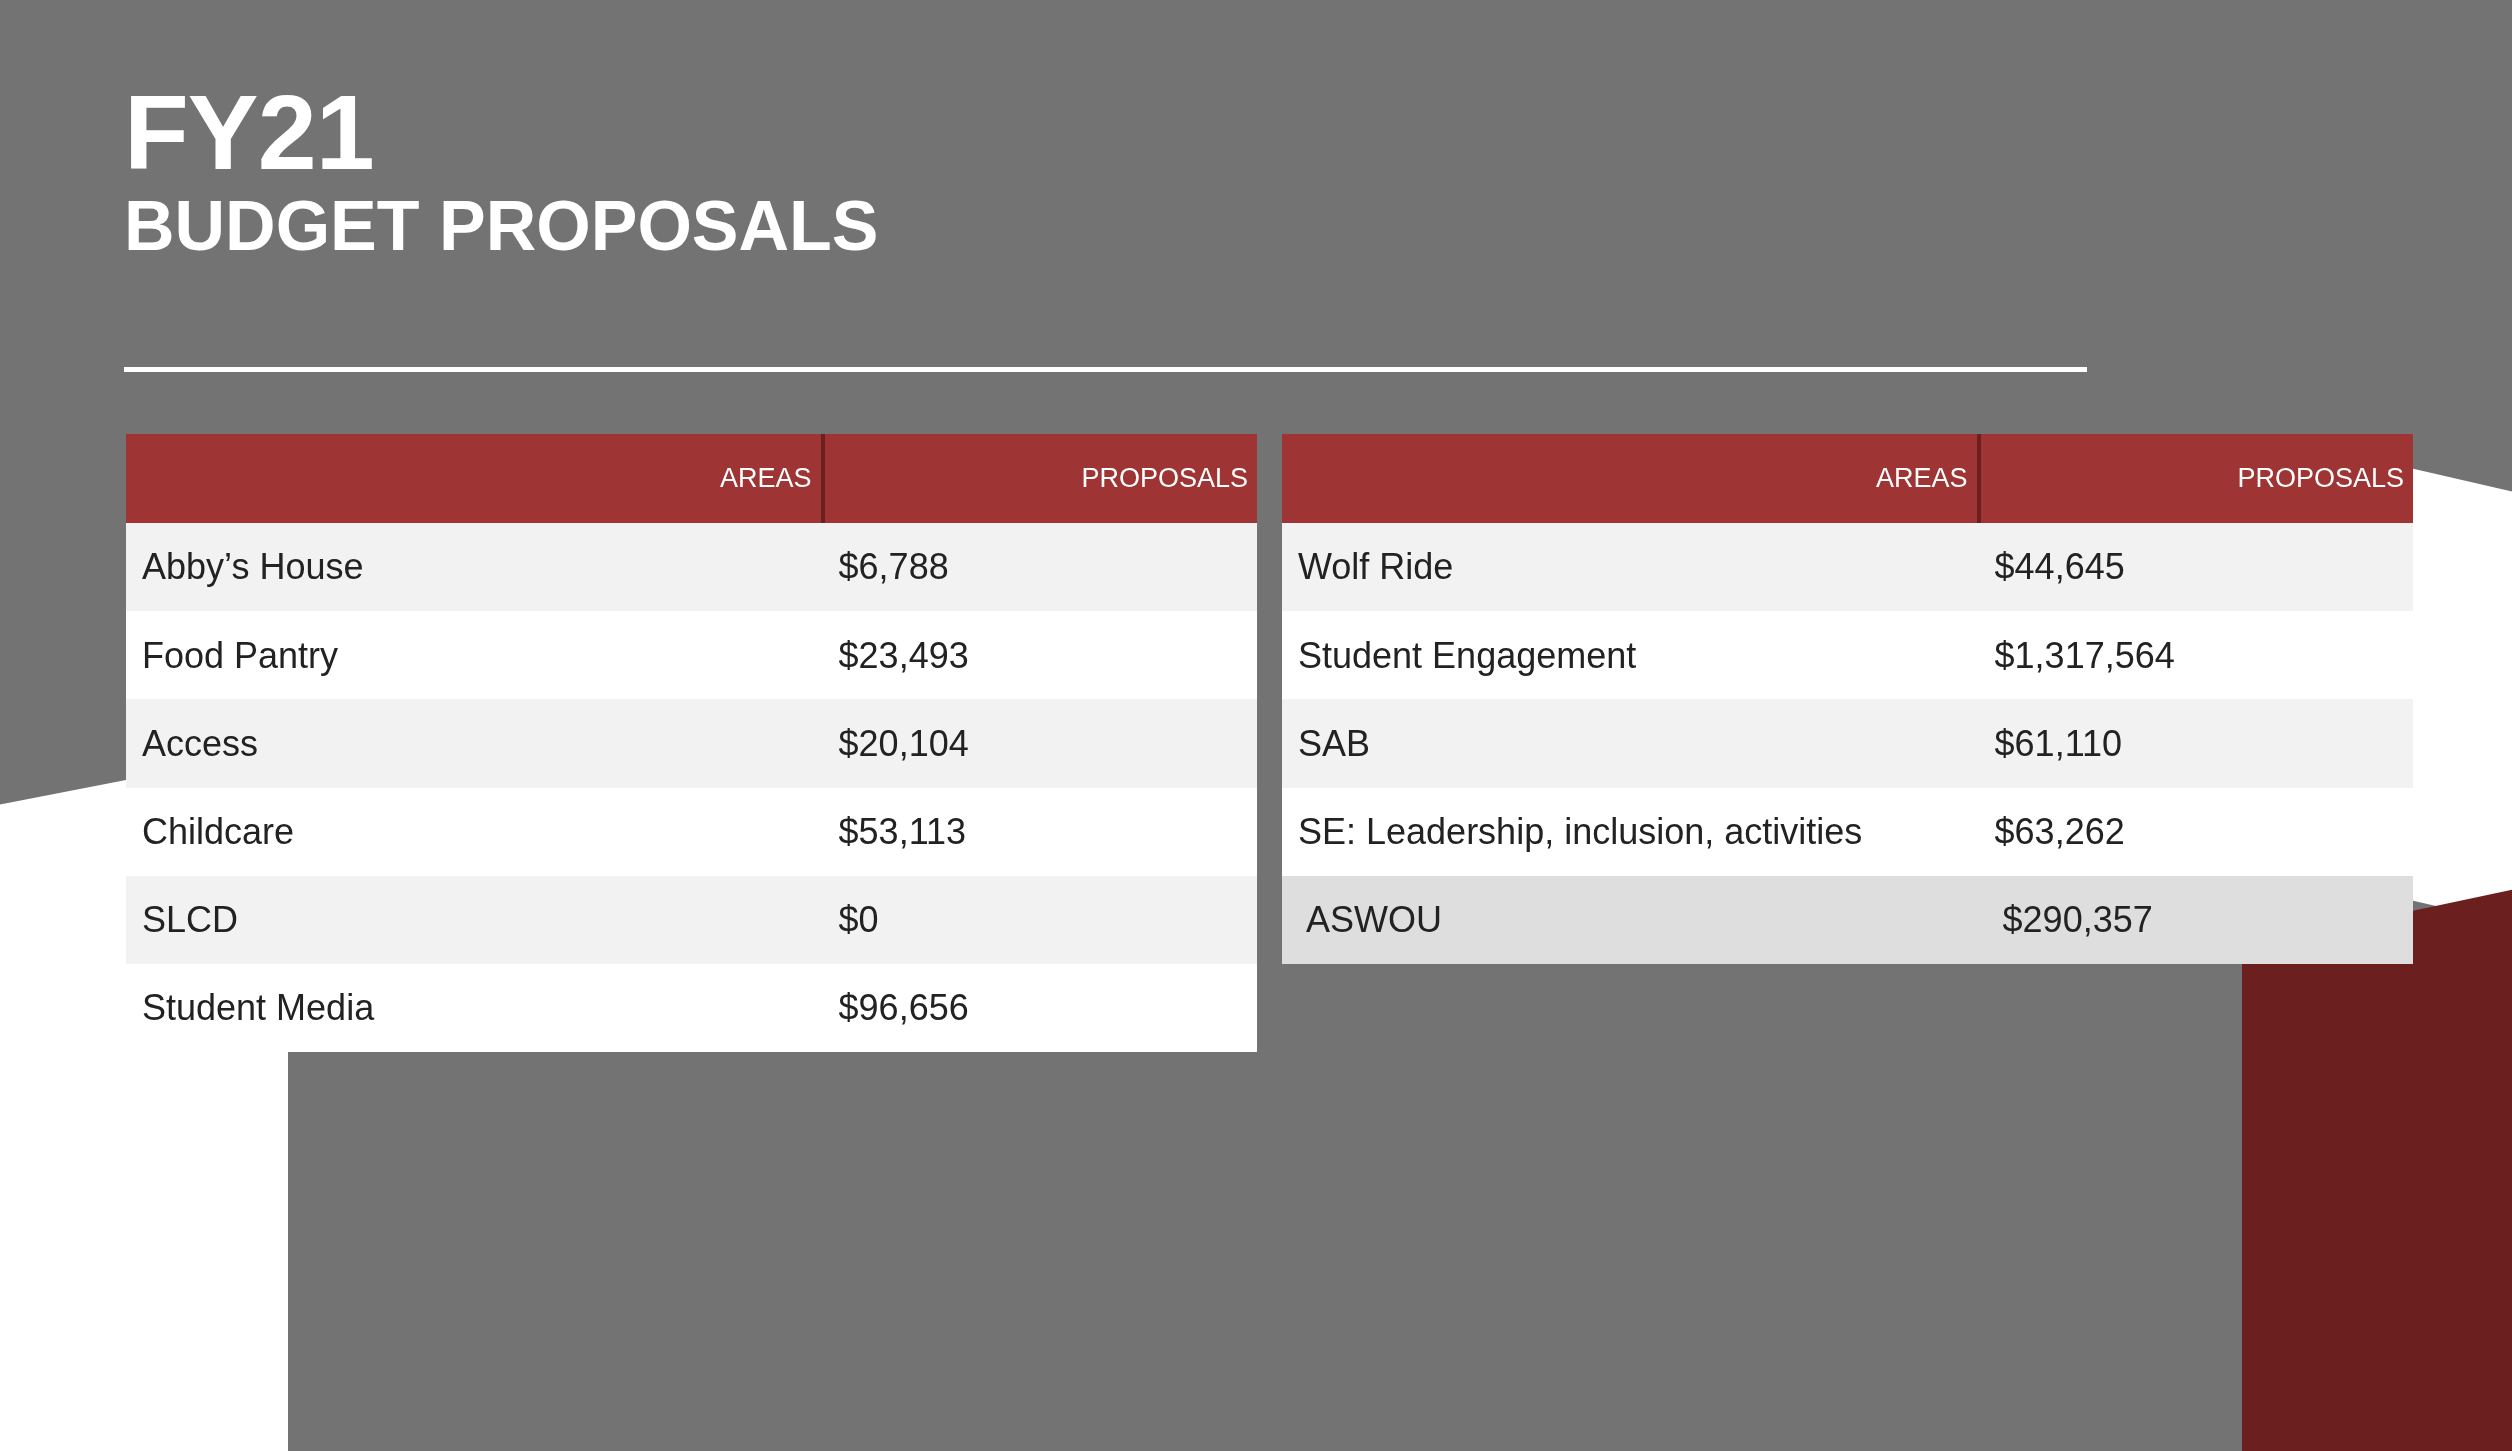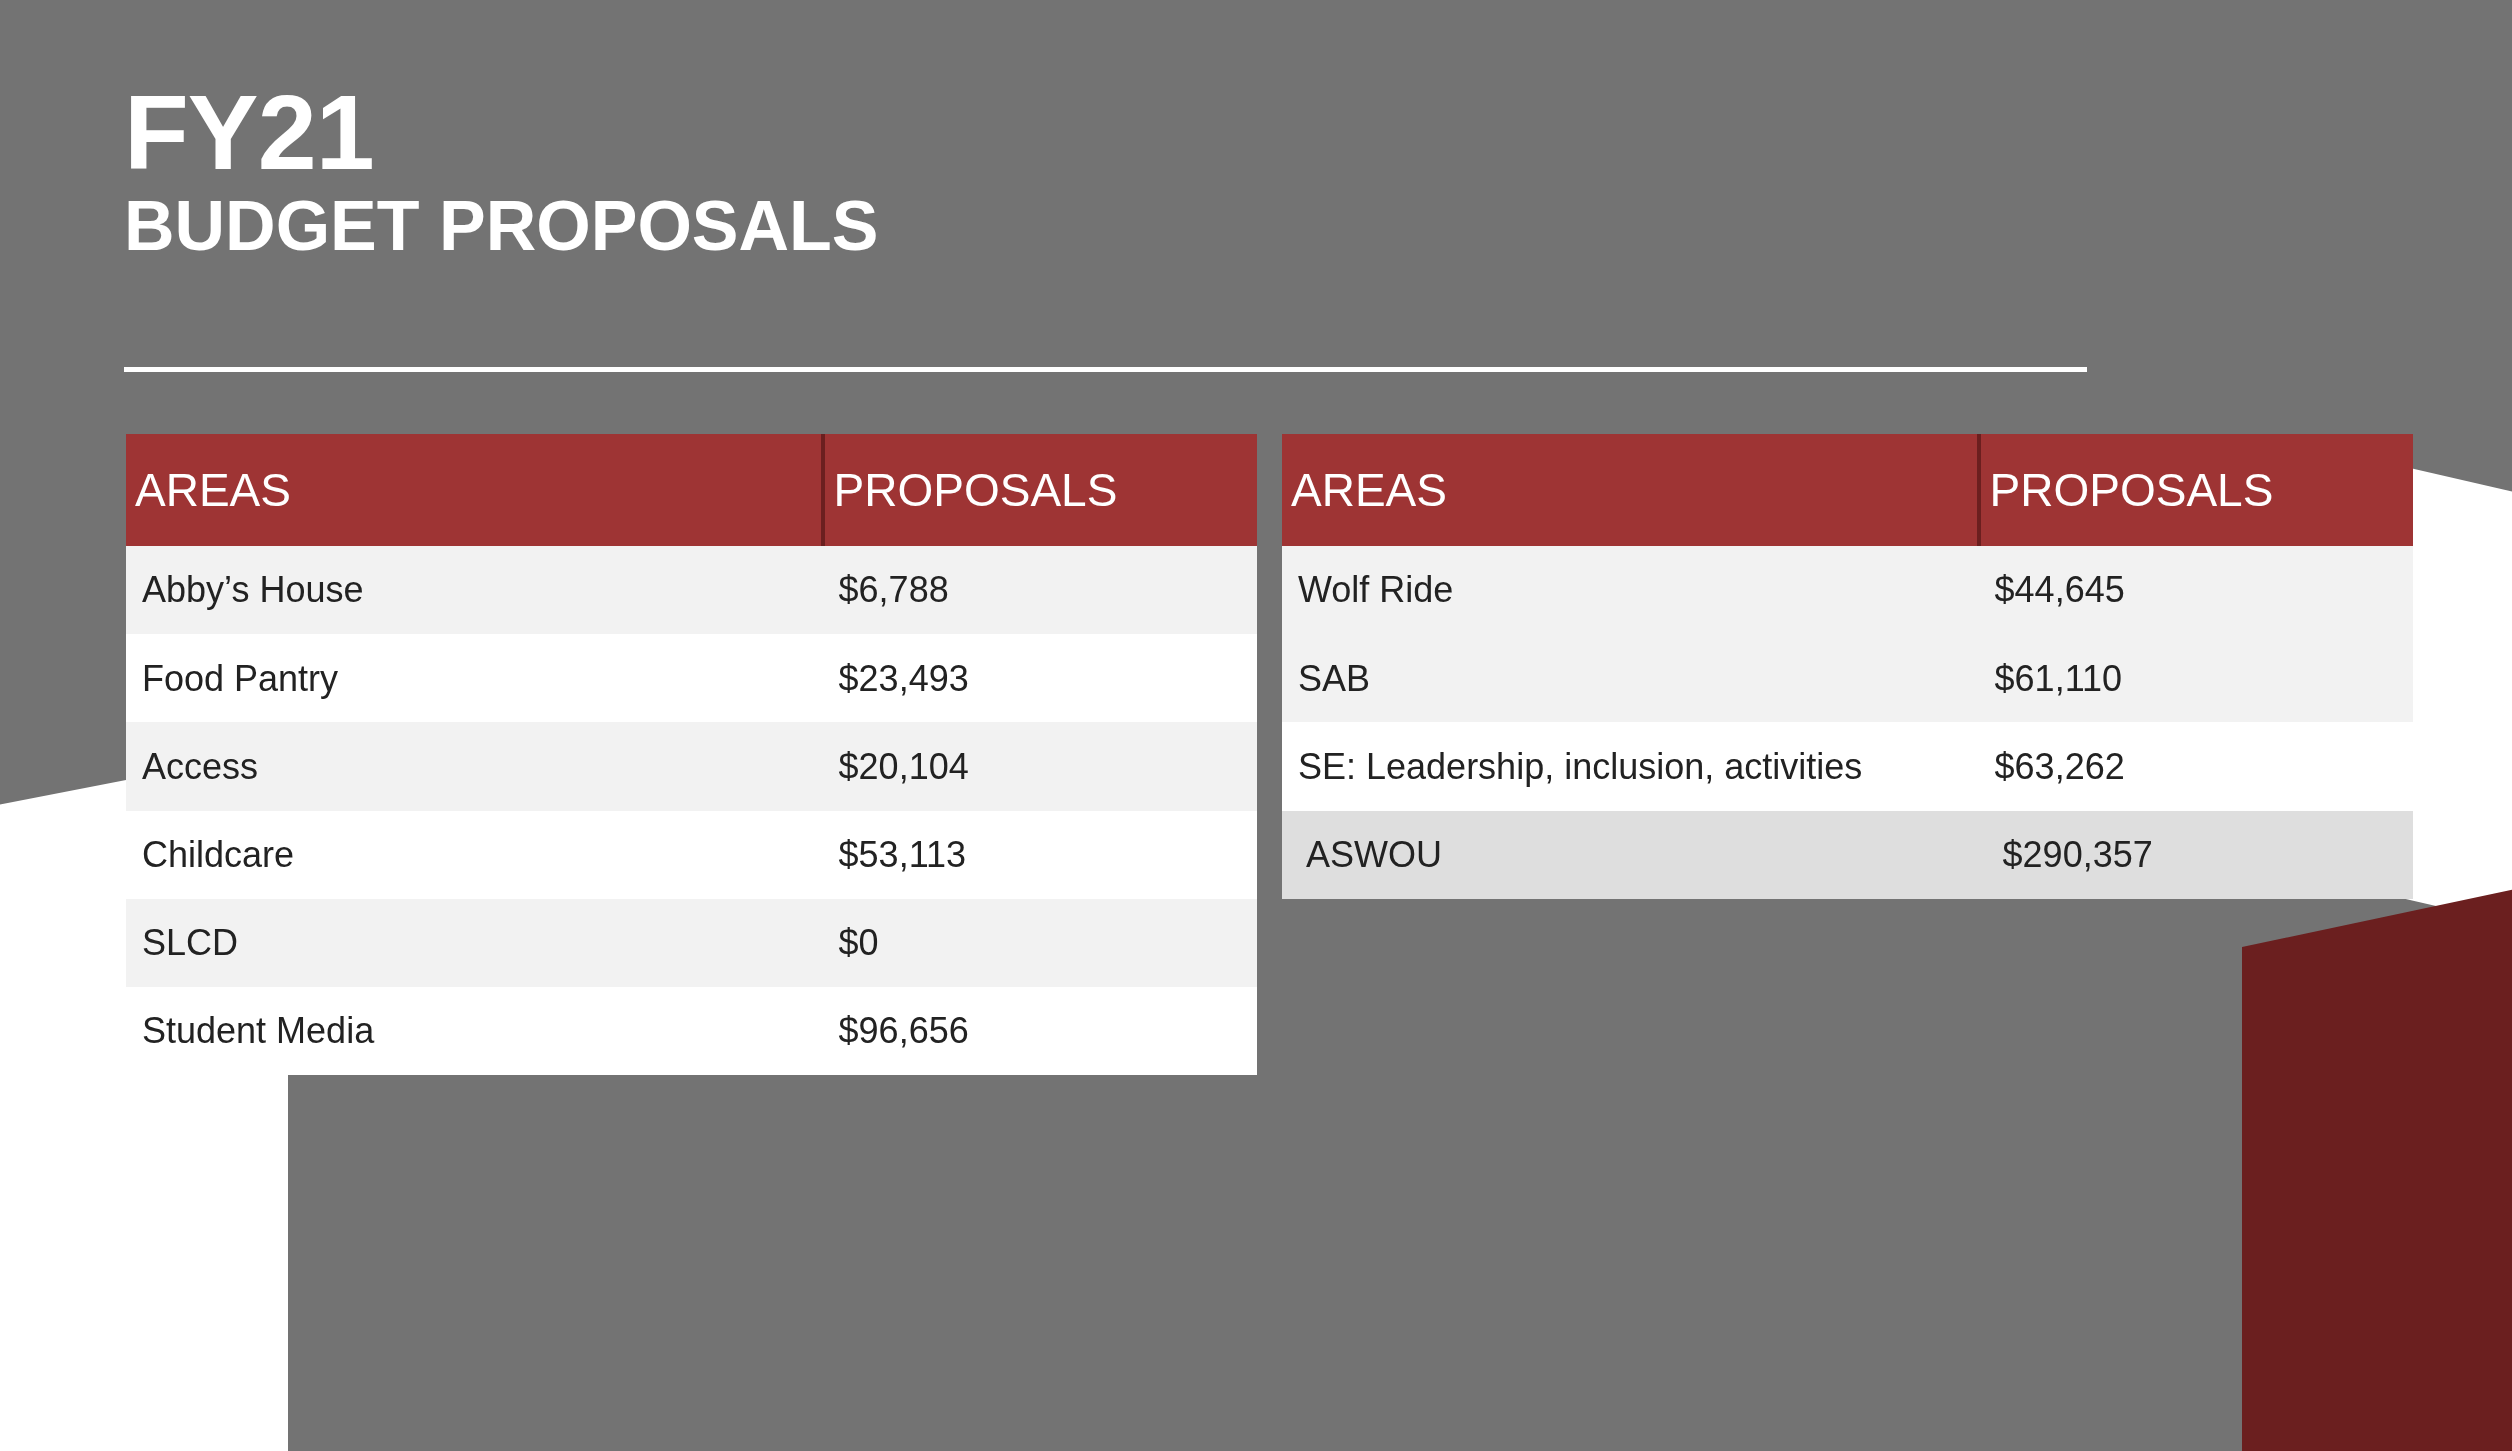--- a/index.html
+++ b/index.html
@@ -121,23 +121,23 @@
 
   table.budget {
     border-collapse: collapse;
     width: 100%;
     table-layout: fixed;
   }
   table.budget th {
     background: #9e3434;
     color: #ffffff;
     font-weight: normal;
-    font-size: 46px;
+    font-size: 27px;
     padding: 29px 9px;
-    text-align: left;
+    text-align: right;
     border: none;
   }
   table.budget th.col-areas {
     width: 62%;
     border-right: 4.5px solid #6b1f1f;
   }
   table.budget th.col-proposals {
     width: 38%;
   }
   table.budget td {
@@ -234,20 +234,24 @@
           <tr>
             <th class="col-areas">AREAS</th>
             <th class="col-proposals">PROPOSALS</th>
           </tr>
         </thead>
         <tbody>
           <tr class="alt">
             <td>Wolf Ride</td>
             <td>$44,645</td>
           </tr>
+          <tr>
+            <td>Student Engagement</td>
+            <td>$1,317,564</td>
+          </tr>
           <tr class="alt">
             <td>SAB</td>
             <td>$61,110</td>
           </tr>
           <tr>
             <td>SE: Leadership, inclusion, activities</td>
             <td>$63,262</td>
           </tr>
           <tr class="highlight">
             <td>ASWOU</td>

